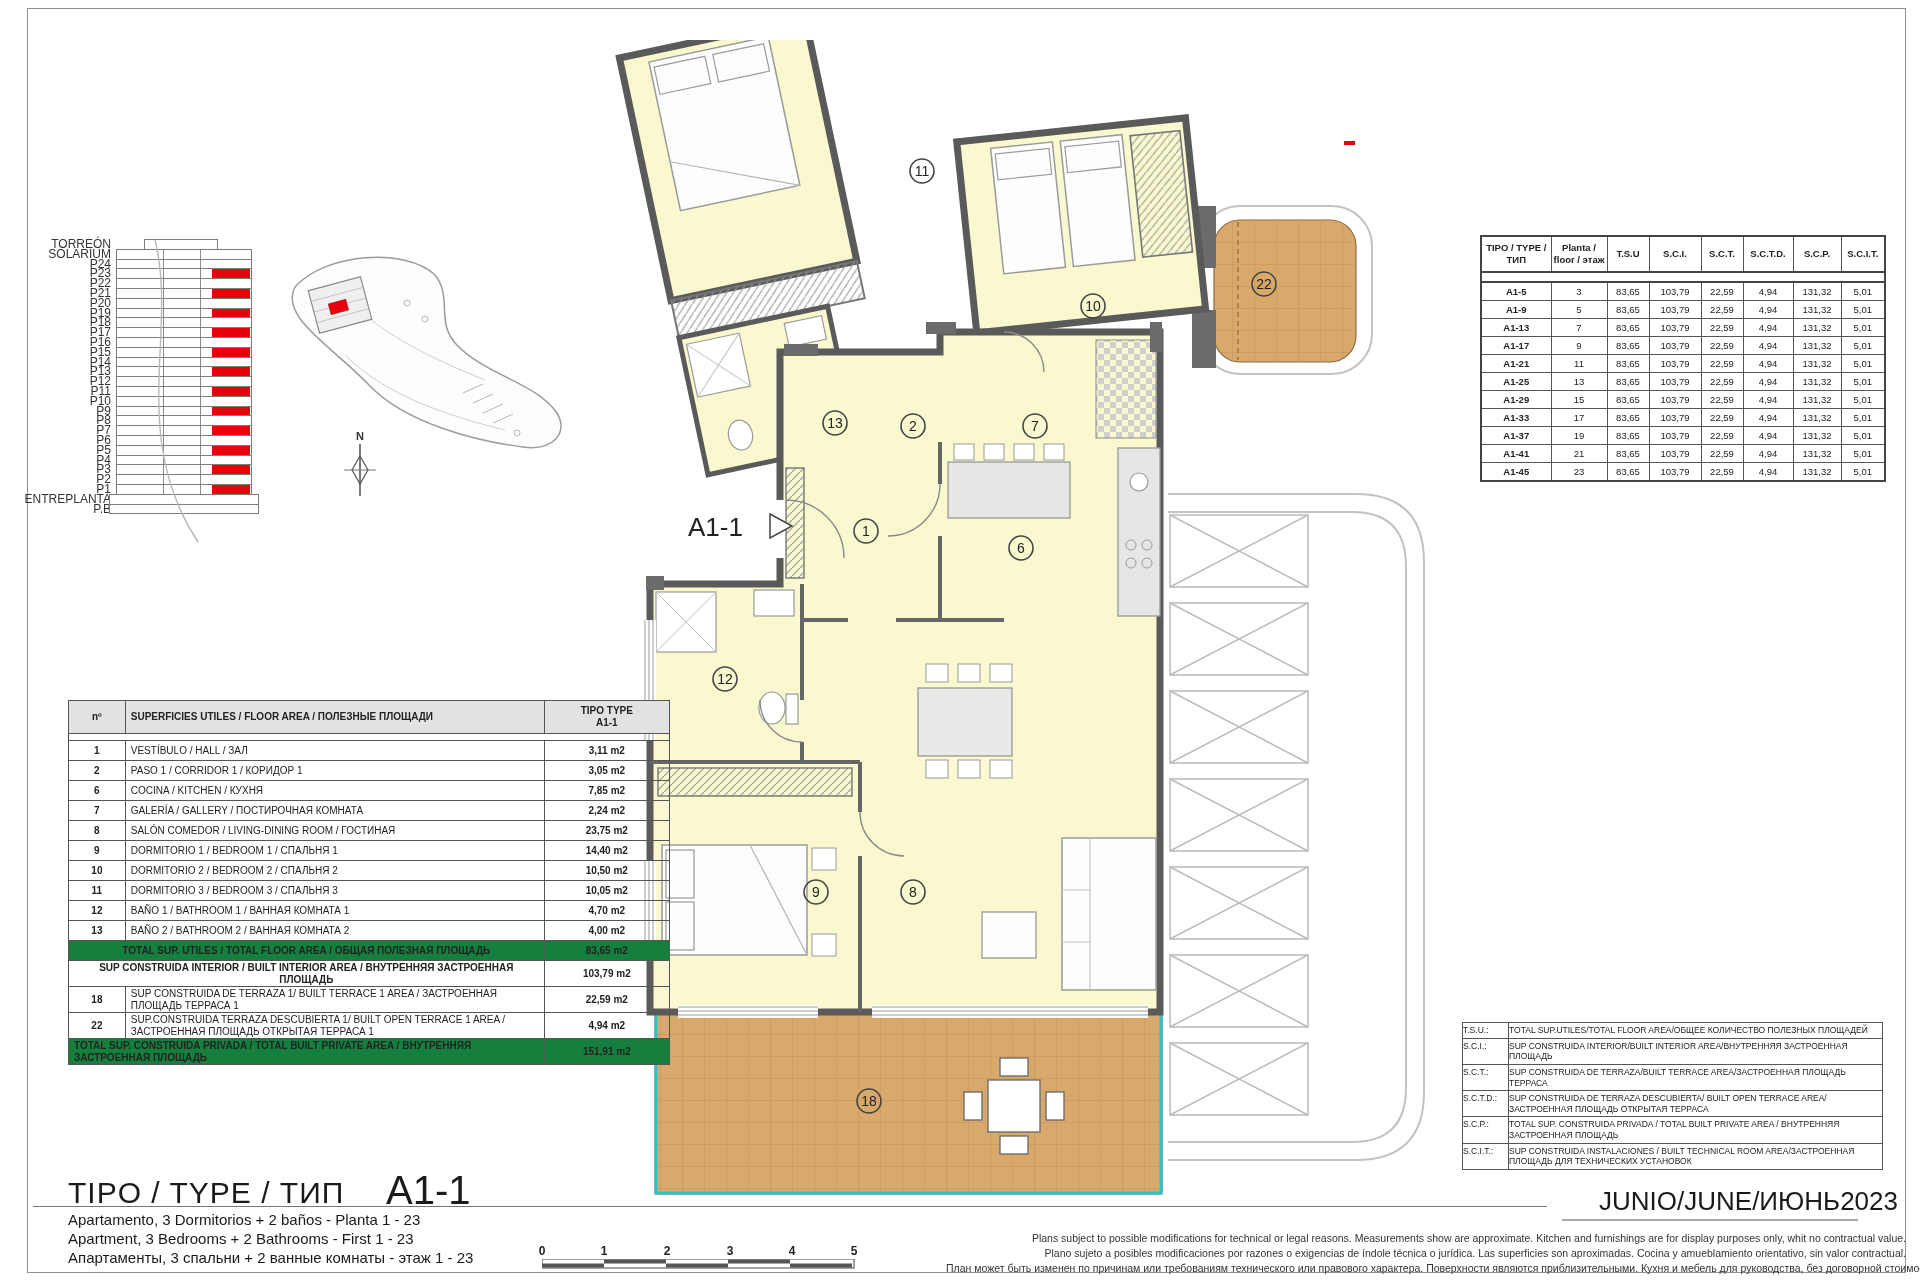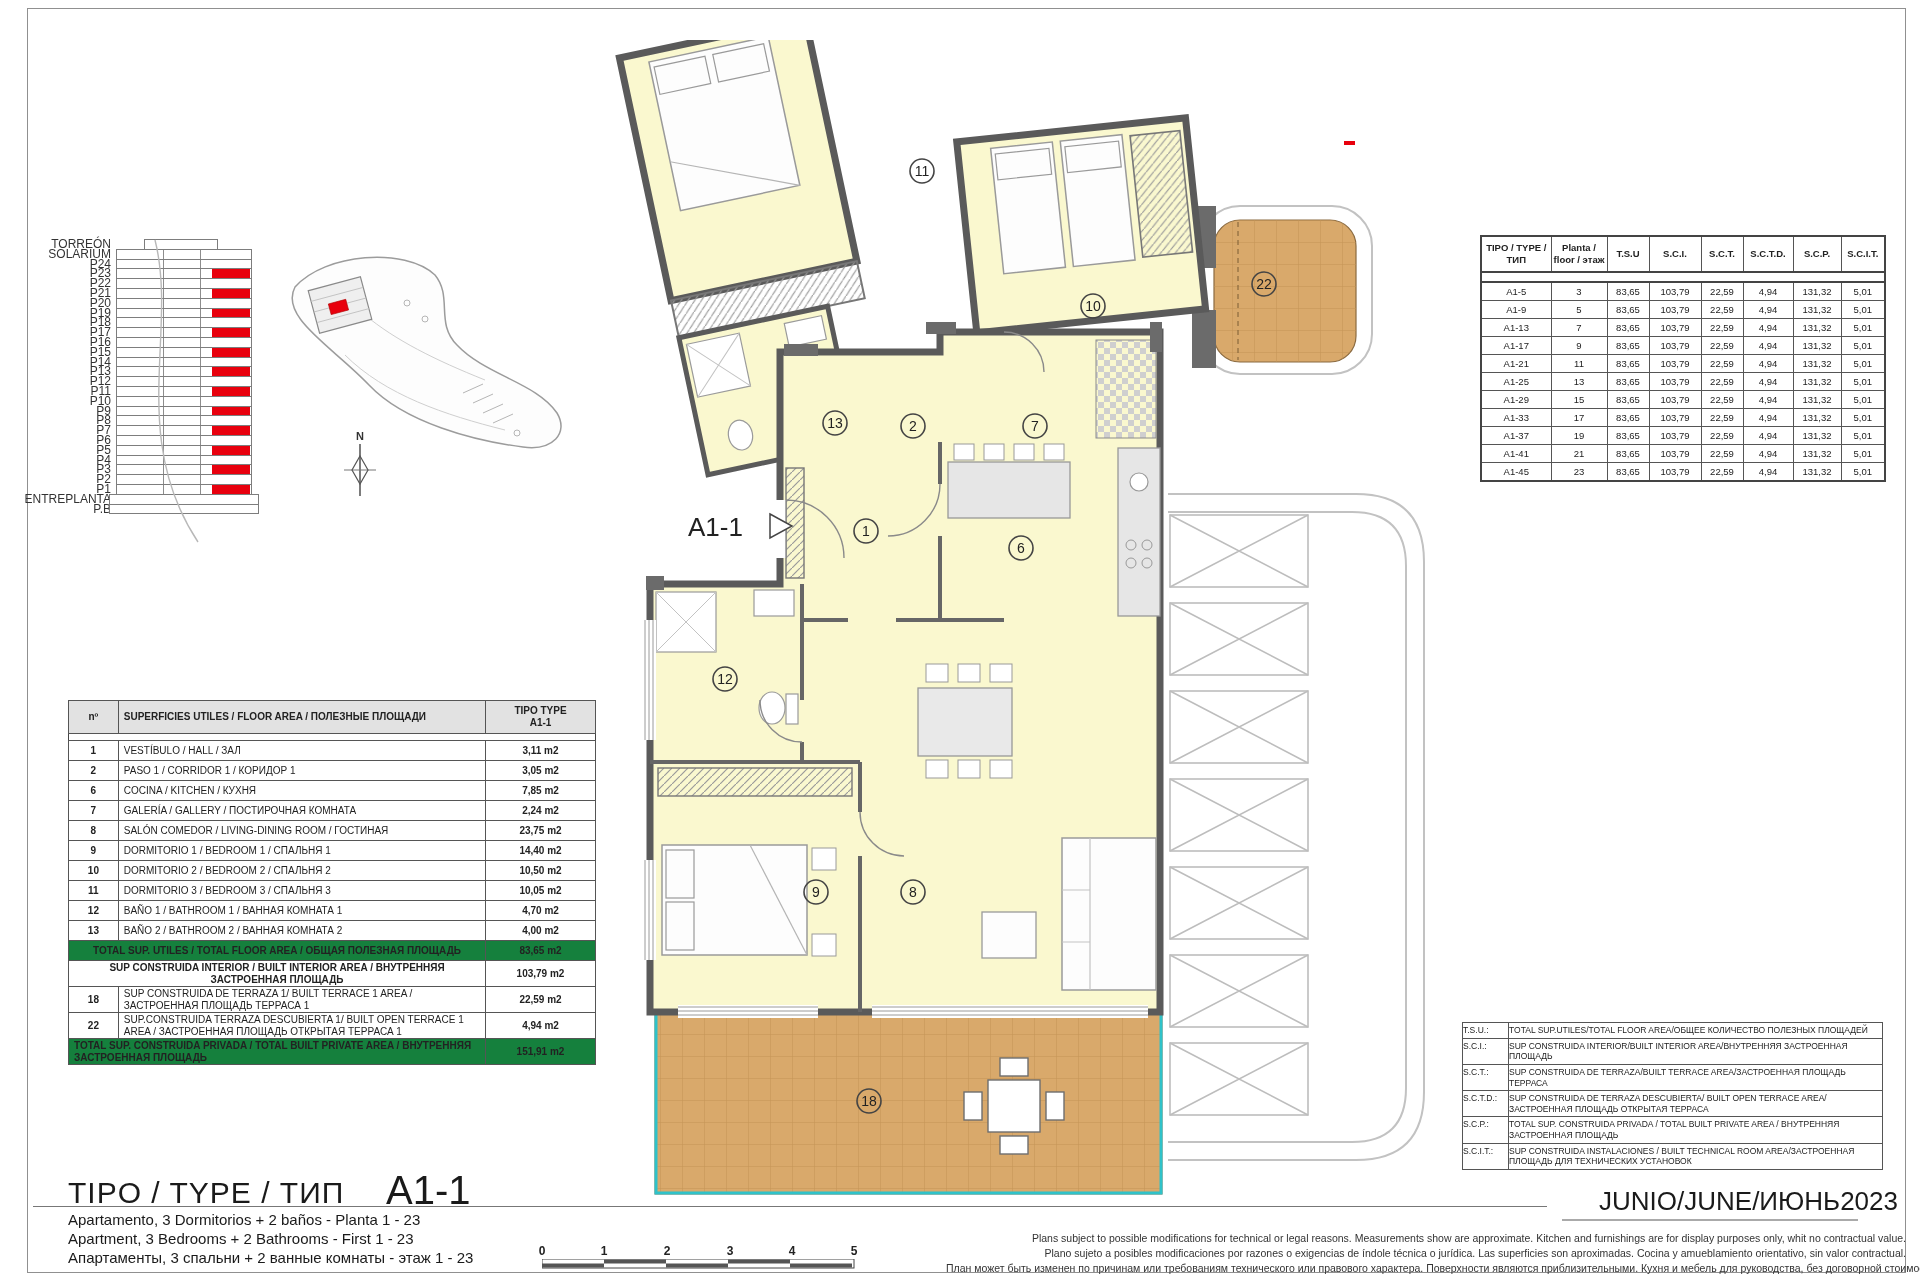--- a/index.html
+++ b/index.html
@@ -26,25 +26,25 @@
   
   table{border-collapse:collapse;table-layout:fixed;}
   td,th{border:1px solid #555;overflow:hidden;}
 
   
   .type-table{left:1480px;top:235px;width:404px;}
   .type-table table{width:404px;border:2px solid #444;}
   .type-table th{font-size:9.5px;font-weight:bold;padding:5px 1px;background:#fff;text-align:center;line-height:1.25;}
   .type-table td{font-size:9.5px;height:17px;text-align:center;padding:0 1px;}
   .type-table tbody.gap td{border-left:none;border-right:none;height:8px;border-top:2px solid #444;border-bottom:2px solid #444;}
-  .type-table td:first-child{font-weight:normal;}
+  .type-table td:first-child{font-weight:bold;}
 
   
   .area{left:68px;top:700px;width:510px;}
-  .area table{width:528px;border:1.5px solid #444;}
+  .area table{width:602px;border:1.5px solid #444;}
   .area th{font-size:10px;text-align:left;padding:4px 5px;background:#e2e2e2;line-height:1.2;}
   .area th.c{text-align:center;}
   .area td{font-size:10px;padding:1px 5px;height:17px;line-height:1.15;}
   .area td.num,.area td.val{text-align:center;font-weight:bold;}
   .area tr.gaprow td{height:6px;border-left:none;border-right:none;padding:0;}
   .area tr.total td{background:#15803d;font-weight:bold;}
   .area tr.interior td{font-weight:bold;}
   .area td.ctr{text-align:center;}
   .area .tech{margin-top:9px;}
   .area .tech table{width:510px;border:1.5px solid #444;}

